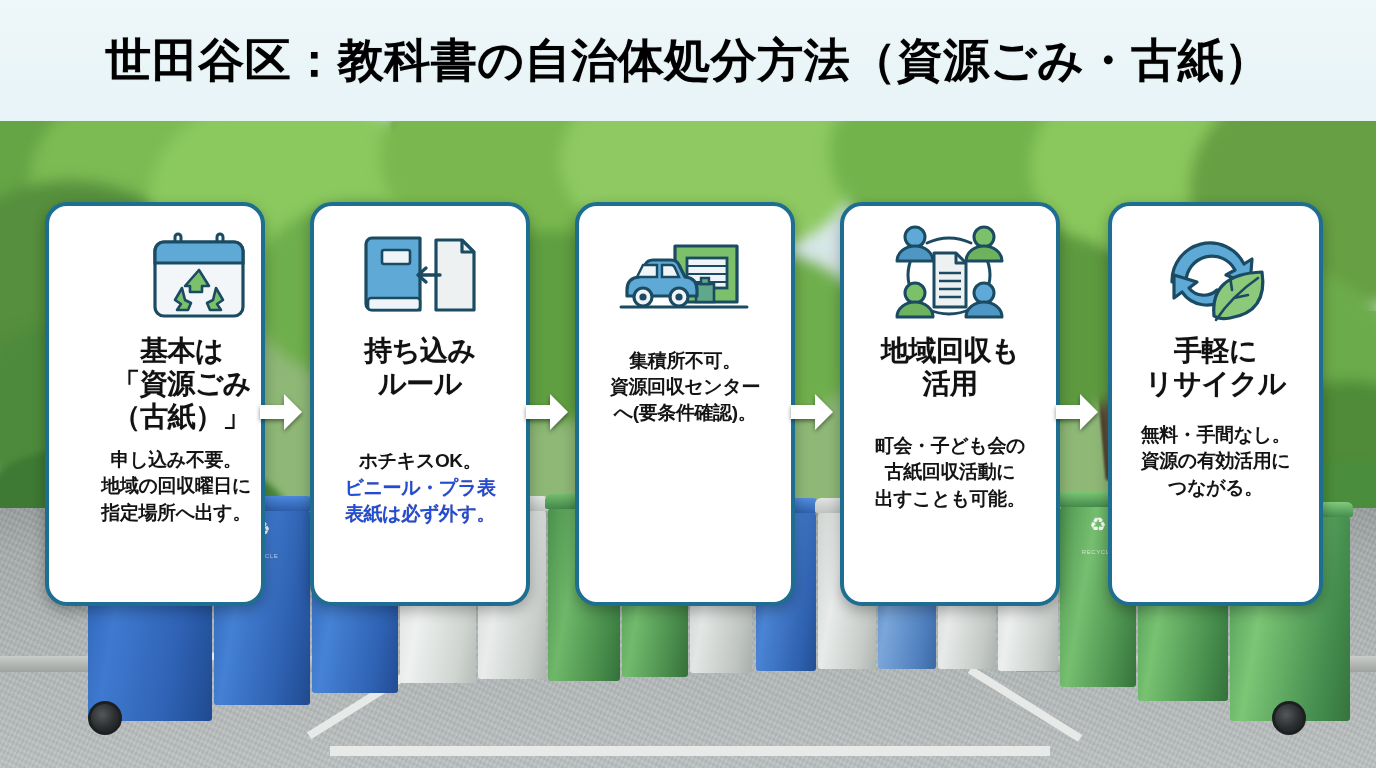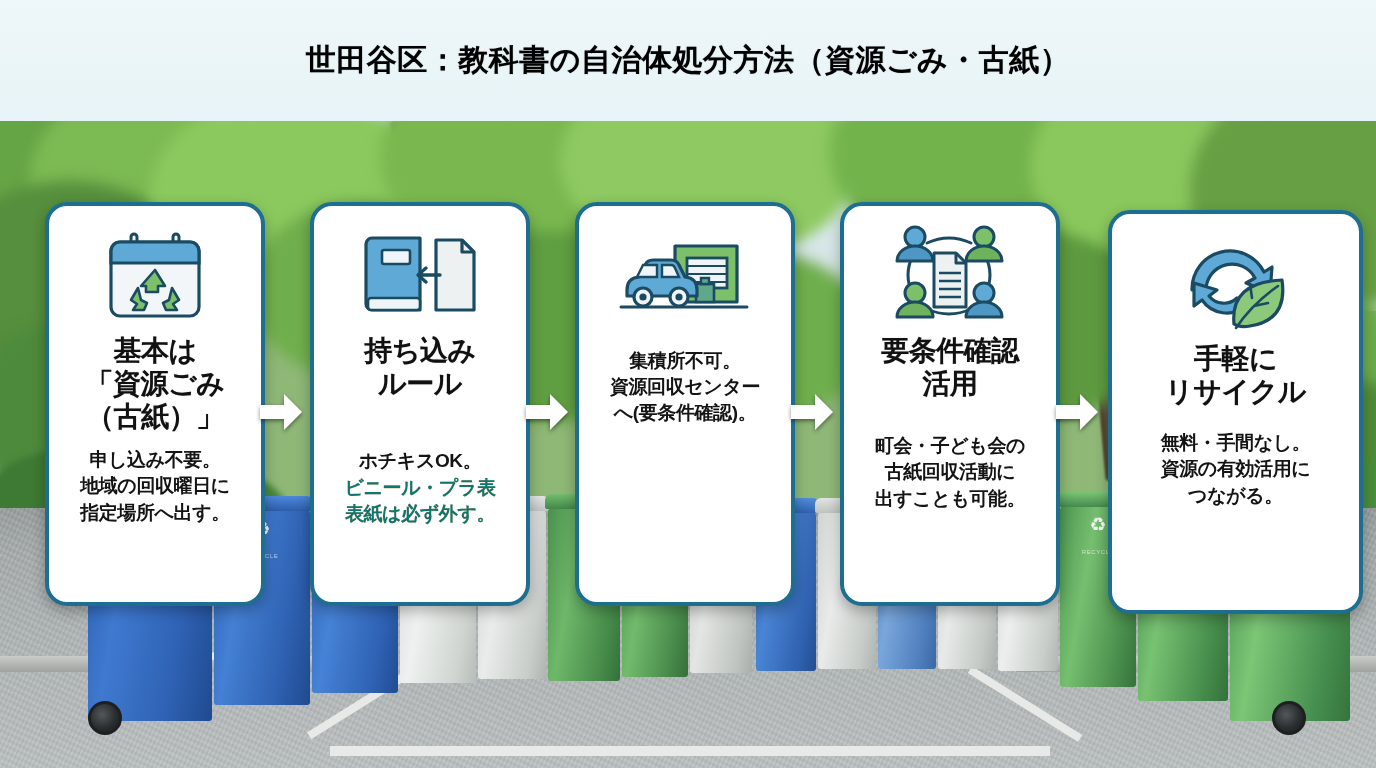--- a/index.html
+++ b/index.html
@@ -23,21 +23,21 @@
     position: absolute;
     left: 0; top: 0;
     width: 1376px;
     height: 121px;
     background: linear-gradient(180deg, #eef7fa 0%, #eaf5f8 60%, #e7f3f7 100%);
     display: flex;
     align-items: center;
     justify-content: center;
   }
   #header-title {
-    font-size: 30px;
+    font-size: 46px;
     font-weight: 700;
     color: #000000;
     letter-spacing: 0.5px;
     white-space: nowrap;
     text-shadow: 0 0 1px rgba(0,0,0,0.35);
   }
 
   
   #photo {
     position: absolute;
@@ -170,21 +170,21 @@
     margin-top: 14px;
     font-size: 19px;
     font-weight: 600;
     color: #141414;
     line-height: 1.38;
     text-align: center;
     letter-spacing: -0.4px;
     white-space: pre-line;
   }
   .card-body .warn {
-    color: #0f766e;
+    color: #1d4ed8;
     display: block;
     white-space: pre-line;
     text-shadow: 0 0 1px rgba(232,121,43,.5);
   }
 
   
   .flow-arrow {
     position: absolute;
     top: 392px;
     width: 46px;
@@ -332,21 +332,21 @@
 
     <div class="bin" style="left:1230px; top:394px; width:120px; height:206px;
                 background:linear-gradient(100deg,#4d9553 0%, #7cc676 30%, #479050 75%, #35743d 100%);">
       <div class="lid" style="background:linear-gradient(180deg,#81cb7b,#468c4e);"></div>
       <div class="rec" style="top:14px;">♻</div>
       <div class="tag" style="top:50px;">RECYCLE</div>
     </div>
     <div class="wheel" style="left:1272px; top:580px;"></div>
   </div>
 
-  <div class="card" style="left:45px; width:220px;">
+  <div class="card" style="left:45px; width:220px;align-items:flex-end;">
     <div class="card-icon">
       <svg width="104" height="100" viewBox="0 0 104 100" aria-hidden="true">
         <rect x="10" y="8" width="6" height="16" rx="3" fill="#f4f8fa" stroke="#1b4b63" stroke-width="3" transform="translate(18,0)"></rect>
         <rect x="10" y="8" width="6" height="16" rx="3" fill="#f4f8fa" stroke="#1b4b63" stroke-width="3" transform="translate(60,0)"></rect>
         <rect x="8" y="16" width="88" height="74" rx="9" fill="#f2f6f8" stroke="#1b4b63" stroke-width="3.2"></rect>
         <path d="M8 25 a9 9 0 0 1 9-9 h70 a9 9 0 0 1 9 9 v12 H8 Z" fill="#5fa9d6" stroke="#1b4b63" stroke-width="3.2"></path>
         <g fill="#7cc06a" stroke="#1b4b63" stroke-width="2.6" stroke-linejoin="round">
           <path d="M52 44 L62 60 L55 60 L55 66 L43 66 L43 60 L38 60 Z" transform="rotate(0 52 55)"></path>
           <path d="M35 62 L28 74 L34 78 L30 84 L41 84 L44 77 L38 74 Z"></path>
           <path d="M69 62 L76 74 L70 78 L74 84 L63 84 L60 77 L66 74 Z"></path>
@@ -421,28 +421,28 @@
           <circle cx="26" cy="70" r="10" fill="#7cc06a"></circle>
           <path d="M8 94 a18 15 0 0 1 36 0 Z" fill="#6eb25d"></path>
           <circle cx="95" cy="70" r="10" fill="#5fa9d6"></circle>
           <path d="M77 94 a18 15 0 0 1 36 0 Z" fill="#4e96c3"></path>
         </g>
         <path d="M45 30 h22 l10 10 v44 h-32 Z" fill="#eef1f2" stroke="#1b4b63" stroke-width="3" stroke-linejoin="round"></path>
         <path d="M67 30 v10 h10" fill="none" stroke="#1b4b63" stroke-width="3" stroke-linejoin="round"></path>
         <path d="M50 50 h22 M50 58 h22 M50 66 h22 M50 74 h22" stroke="#1b4b63" stroke-width="2.6" fill="none"></path>
       </svg>
     </div>
-    <div class="card-title">要条件確認
+    <div class="card-title">地域回収も
 活用</div>
     <div class="card-body" style="margin-top:33px;">町会・子ども会の
 古紙回収活動に
 出すことも可能。</div>
   </div>
 
-  <div class="card" style="left:1108px; width:255px;margin-top:8px;">
+  <div class="card" style="left:1108px; width:215px;">
     <div class="card-icon">
       <svg width="128" height="104" viewBox="0 0 128 104" aria-hidden="true">
         <path d="M20 58 a38 38 0 0 1 72 -18 l8 -5 l-2 26 l-24 -10 l9 -5 a26 26 0 0 0 -49 12 Z" fill="#5fa9d6" stroke="#1b4b63" stroke-width="3.2" stroke-linejoin="round"></path>
         <path d="M74 74 a30 30 0 0 1 -44 -6 l-8 6 l0 -23 l23 7 l-8 6 a19 19 0 0 0 28 2 Z" fill="#5fa9d6" stroke="#1b4b63" stroke-width="3.2" stroke-linejoin="round"></path>
         <path d="M62 92 q-4 -42 48 -44 q6 40 -32 46 q-10 2 -16 -2 Z" fill="#8cc97b" stroke="#1b4b63" stroke-width="3.2" stroke-linejoin="round"></path>
         <path d="M64 96 q16 -24 42 -42 M80 66 l-2 -14 M82 74 l14 -3" fill="none" stroke="#1b4b63" stroke-width="2.6" stroke-linecap="round"></path>
       </svg>
     </div>
     <div class="card-title">手軽に
 リサイクル</div>

